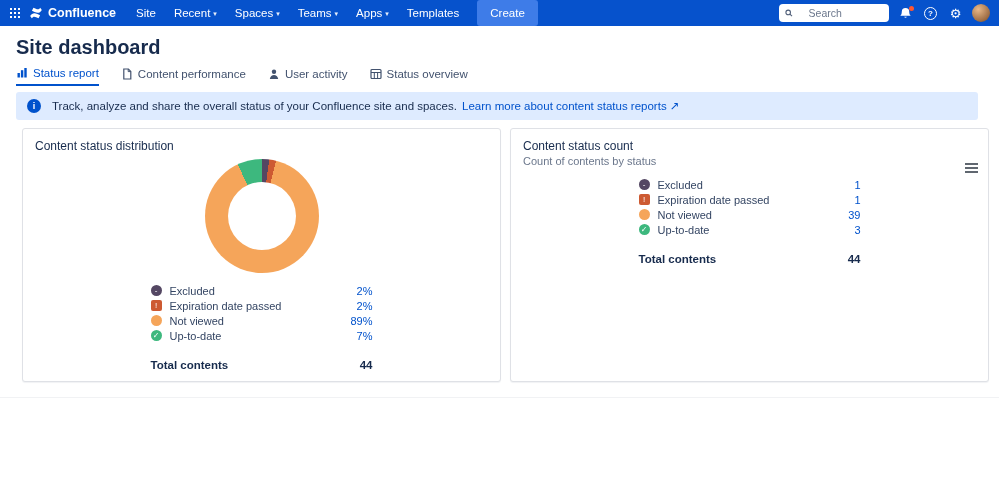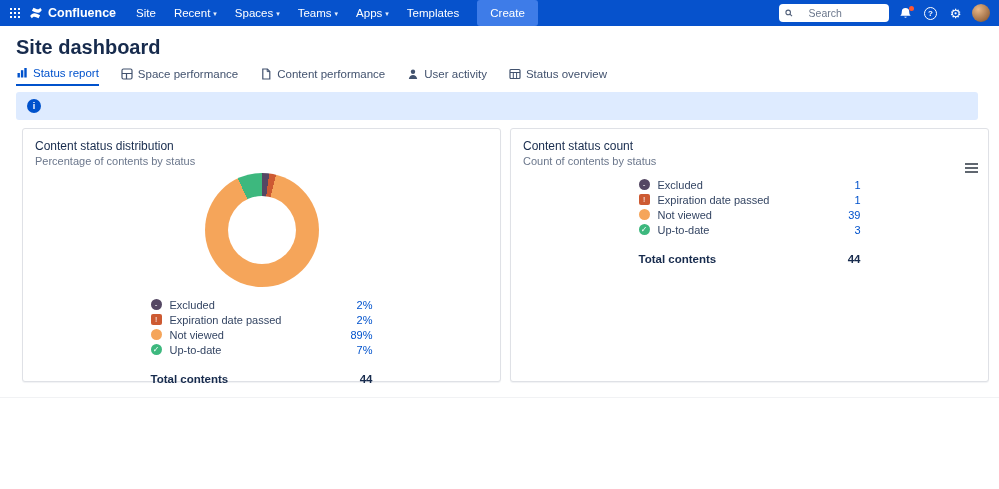--- a/index.html
+++ b/index.html
@@ -137,27 +137,20 @@
   <a class="tab active">
     <svg width="12" height="12" viewBox="0 0 12 12">
       <rect x="1.5" y="6" width="2.4" height="4.5" fill="currentColor"></rect>
         <rect x="4.9" y="3.2" width="2.4" height="7.3" fill="currentColor"></rect>
         <rect x="8.3" y="1" width="2.4" height="9.5" fill="currentColor"></rect>
     </svg>
     <span>Status report</span>
   </a>
   <a class="tab">
     <svg width="12" height="12" viewBox="0 0 12 12">
-      <rect x="1" y="1" width="10" height="10" rx="1.5" fill="none" stroke="currentColor" stroke-width="1.2"></rect>
-      <path d="M1 5.5h10M5.5 5.5V11" stroke="currentColor" stroke-width="1.2" fill="none"></path>
-    </svg>
-    <span>Space performance</span>
-  </a>
-  <a class="tab">
-    <svg width="12" height="12" viewBox="0 0 12 12">
       <path d="M2.8 1h4.6L9.8 3.4V11H2.8z" fill="none" stroke="currentColor" stroke-width="1.2"></path>
       <path d="M7.2 1v2.6h2.6" fill="none" stroke="currentColor" stroke-width="1"></path>
     </svg>
     <span>Content performance</span>
   </a>
   <a class="tab">
     <svg width="12" height="12" viewBox="0 0 12 12">
       <circle cx="6" cy="3.7" r="2.2" fill="currentColor"></circle>
       <path d="M1.8 11c.5-2.6 2.2-3.9 4.2-3.9s3.7 1.3 4.2 3.9z" fill="currentColor"></path>
     </svg>
@@ -167,27 +160,28 @@
     <svg width="12" height="12" viewBox="0 0 12 12">
       <rect x="1" y="1.5" width="10" height="9" rx="1" fill="none" stroke="currentColor" stroke-width="1.2"></rect>
       <path d="M1 4.5h10M4.3 4.5v6M7.6 4.5v6" stroke="currentColor" stroke-width="1" fill="none"></path>
     </svg>
     <span>Status overview</span>
   </a>
 </nav>
 
 <div class="banner">
   <i class="info-icon">i</i>
+  <span><span>Track, analyze and share the overall status of your Confluence site and spaces.</span>
+  <a>Learn more about content status reports ↗</a></span>
 </div>
 
 <div class="cards">
 
   <section class="card">
     <div class="card-title">Content status distribution</div>
-    <div class="card-sub">Percentage of contents by status</div>
     <div class="donut" style="background: conic-gradient(rgb(84, 71, 99) 0deg, rgb(84, 71, 99) 7.2deg, rgb(205, 90, 50) 7.2deg, rgb(205, 90, 50) 14.4deg, rgb(245, 165, 90) 14.4deg, rgb(245, 165, 90) 334.8deg, rgb(61, 184, 126) 334.8deg, rgb(61, 184, 126) 360deg);"></div>
     <div class="legend">
       <div class="lrow">
         <span class="sicon" style="background-color: rgb(84, 71, 99);">
             <i>-</i>
           </span>
         <span class="llabel">Excluded</span>
         <a class="lvalue">2%</a>
       </div>
       <div class="lrow">

